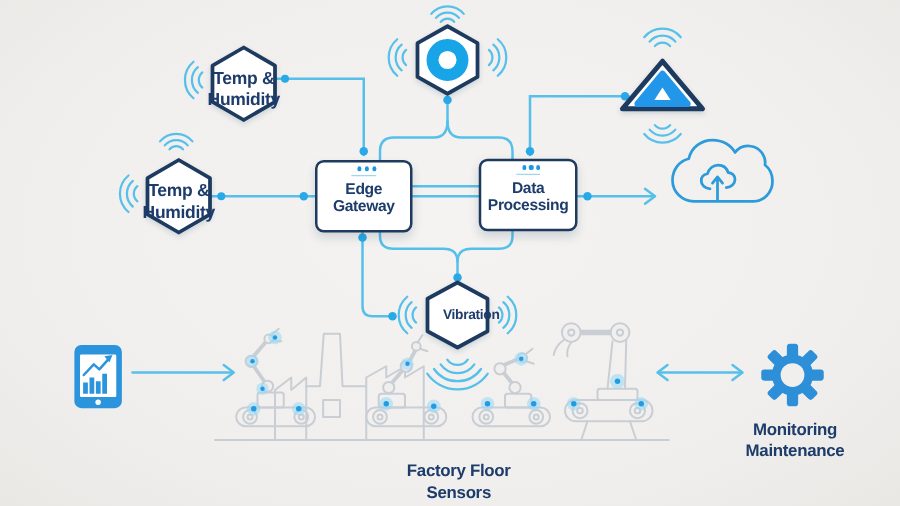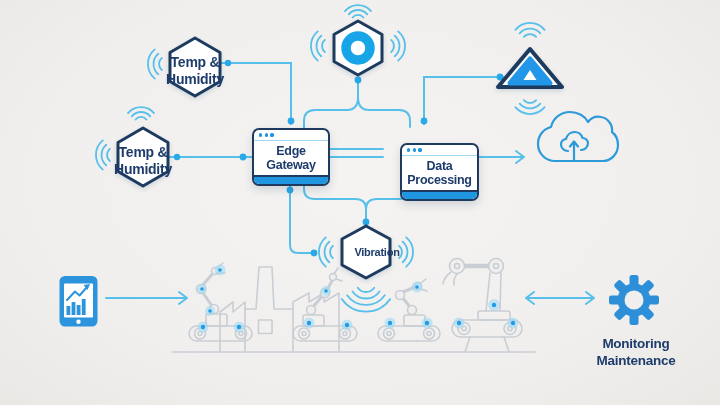--- a/index.html
+++ b/index.html
@@ -11,21 +11,21 @@
   .stage svg{position:absolute;left:0;top:0;}
   .lbl{
     position:absolute;text-align:center;font-weight:700;color:#1d3c6b;
     white-space:pre-line;letter-spacing:-0.25px;line-height:1.18;
   }
   .hexlbl{font-size:14px;}
   .cap{font-size:13.5px;line-height:1.28;}
   .node{
     position:absolute;box-sizing:border-box;background:#ffffff;
     border:2.5px solid #1e3a5f;border-radius:7px;display:flex;flex-direction:column;
-    box-shadow:0 4px 8px rgba(30,58,95,0.16);overflow:hidden;
+    box-shadow:0 4px 8px rgba(30,58,95,0.16);overflow:hidden;align-items:center;
   }
   .node .bar{height:10px;border-bottom:1.5px solid #9fd7f3;display:flex;align-items:center;gap:2.5px;padding-left:5px;flex:0 0 auto;}
   .node .bar i{width:3.2px;height:3.2px;border-radius:50%;background:#2196e0;display:block;}
   .node .body{flex:1;display:flex;align-items:center;justify-content:center;
     font-weight:700;font-size:12.5px;line-height:1.12;text-align:center;white-space:pre-line;letter-spacing:-0.3px;}
   .node .foot{height:7px;background:#2196e0;border-top:2px solid #1e3a5f;flex:0 0 auto;}
 </style>
 </head>
 <body>
 
@@ -274,31 +274,33 @@
     <div class="bar">
         <i></i>
         <i></i>
         <i></i>
       </div>
     <div class="body">Edge
 Gateway</div>
     <div class="foot"></div>
   </div>
 
-  <div class="node" style="left:400px;top:127px;width:79px;height:58px;margin-top:16px;">
+  <div class="node" style="left:383px;top:127px;width:79px;height:58px;">
     <div class="bar">
         <i></i>
         <i></i>
         <i></i>
       </div>
     <div class="body">Data
 Processing</div>
     <div class="foot"></div>
   </div>
 
   <div class="lbl hexlbl" style="left:158px;top:54px;width:74px;">Temp &amp;
 Humidity</div>
   <div class="lbl hexlbl" style="left:106px;top:144px;width:74px;">Temp &amp;
 Humidity</div>
   <div class="lbl hexlbl" style="left:340px;top:246px;width:74px;font-size:11px;">Vibration</div>
+  <div class="lbl cap" style="left:307px;top:368px;width:120px;">Factory Floor
+Sensors</div>
   <div class="lbl cap" style="left:576px;top:335px;width:120px;">Monitoring
 Maintenance</div>
 </div>
 
 </body></html>

